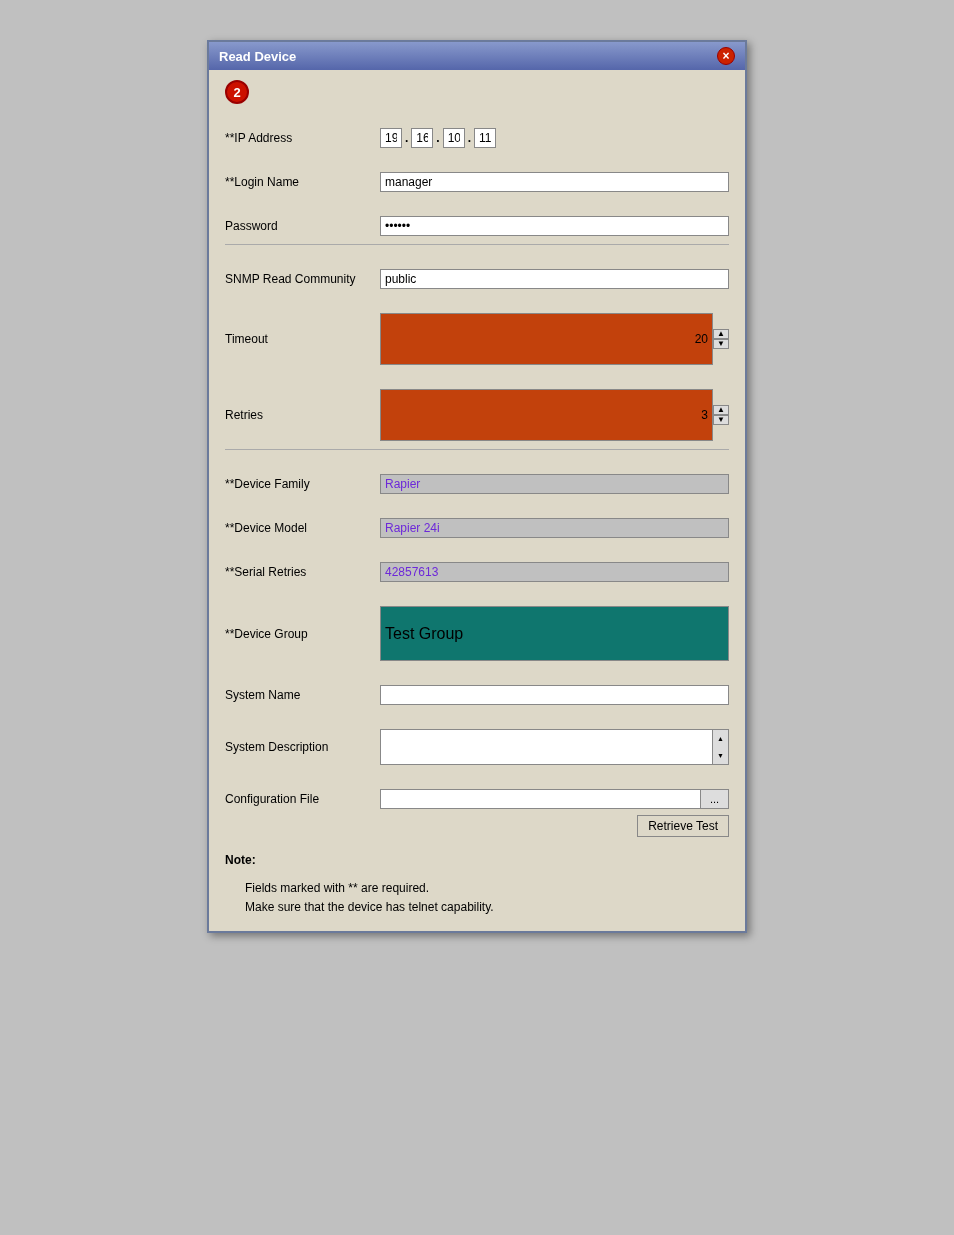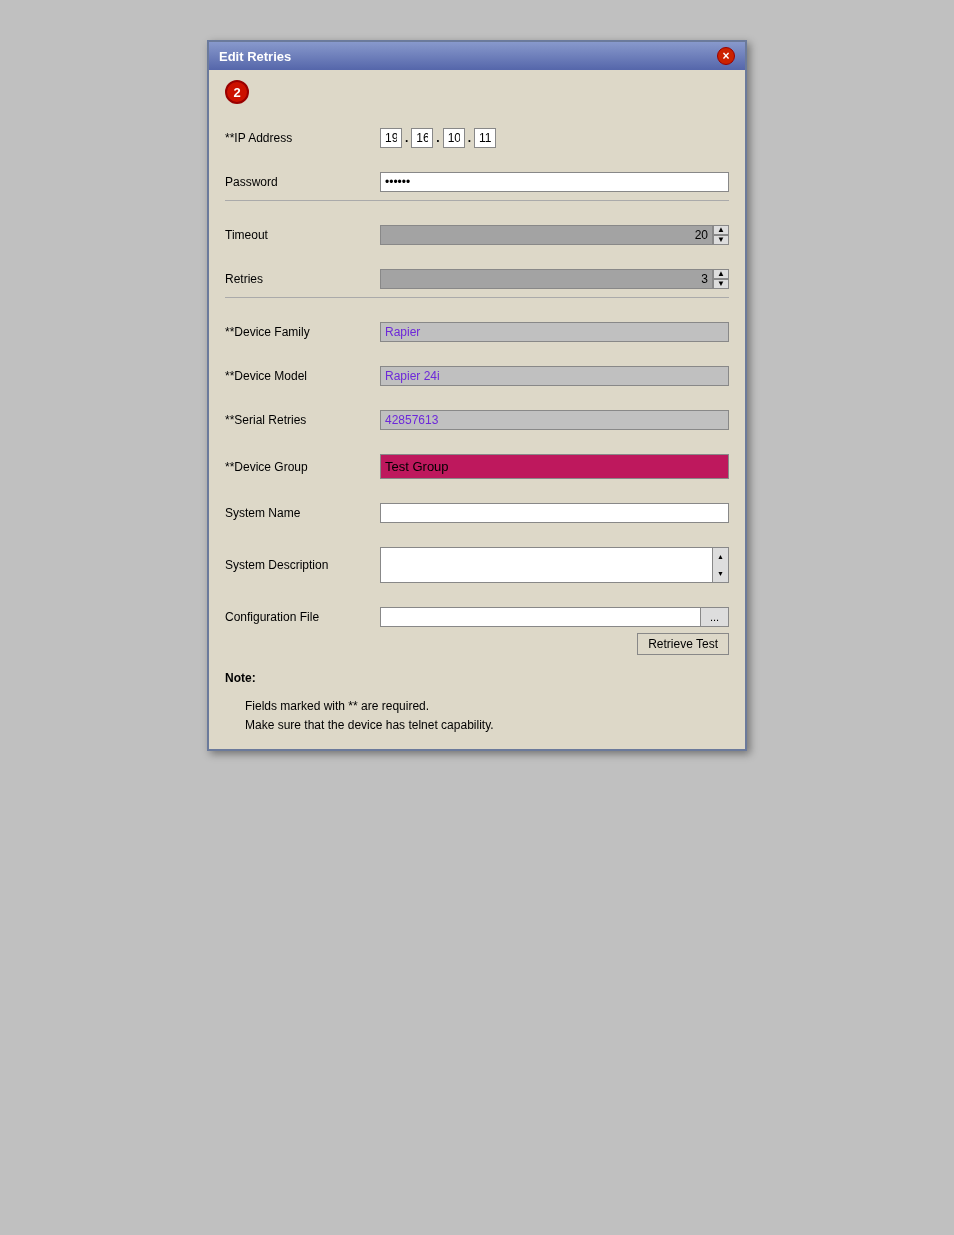--- a/index.html
+++ b/index.html
@@ -127,22 +127,22 @@
 
     .spinner-wrap {
       display: flex;
       align-items: center;
       flex: 1;
     }
 
     .spinner-input {
       flex: 1;
       border: 1px solid #888;
-      background: #a3a3a3;
-      padding: 2px 4px;
+      background: #c2410c;
+      padding: 18px 4px;
       font-size: 12px;
       text-align: right;
     }
 
     .spinner-buttons {
       display: flex;
       flex-direction: column;
       margin-left: 0;
     }
 
@@ -161,23 +161,23 @@
 
     .select-wrap {
       display: flex;
       align-items: center;
       flex: 1;
     }
 
     .select-input {
       flex: 1;
       border: 1px solid #888;
-      background: #be185d;
-      padding: 4px 4px;
-      font-size: 13px;
+      background: #0f766e;
+      padding: 18px 4px;
+      font-size: 16px;
       appearance: none;
       -webkit-appearance: none;
     }
 
     .textarea-wrap {
       display: flex;
       align-items: flex-start;
       flex: 1;
     }
 
@@ -285,21 +285,21 @@
       cursor: pointer;
       min-width: 55px;
     }
   </style>
 </head>
 <body>
 
 <div class="dialog">
 
   <div class="dialog-titlebar">
-    <span>Edit Retries</span>
+    <span>Read Device</span>
     <div class="close-btn">
       <span>×</span>
     </div>
   </div>
 
   <div class="dialog-body">
 
     <div class="badge-icon">
       <span>2</span>
     </div>
@@ -310,28 +310,36 @@
         <input class="ip-segment" type="text" value="192" style="">
         <span class="ip-dot">.</span>
         <input class="ip-segment" type="text" value="168" style="">
         <span class="ip-dot">.</span>
         <input class="ip-segment" type="text" value="10" style="">
         <span class="ip-dot">.</span>
         <input class="ip-segment" type="text" value="11" style="">
       </div>
     </div>
 
+    <div class="form-row">
+      <span class="form-label">**Login Name</span>
+      <input class="text-input form-control" type="text" value="manager" style="">
+    </div>
 
     <div class="form-row">
       <span class="form-label">Password</span>
       <input class="text-input form-control" type="password" value="123456" style="">
     </div>
 
     <hr class="section-divider">
 
+    <div class="form-row">
+      <span class="form-label">SNMP Read Community</span>
+      <input class="text-input form-control" type="text" value="public" style="">
+    </div>
 
     <div class="form-row">
       <span class="form-label">Timeout</span>
       <div class="spinner-wrap">
         <input class="spinner-input" type="text" value="20" style="">
         <div class="spinner-buttons">
           <button class="spinner-btn">▲</button>
           <button class="spinner-btn">▼</button>
         </div>
       </div>

